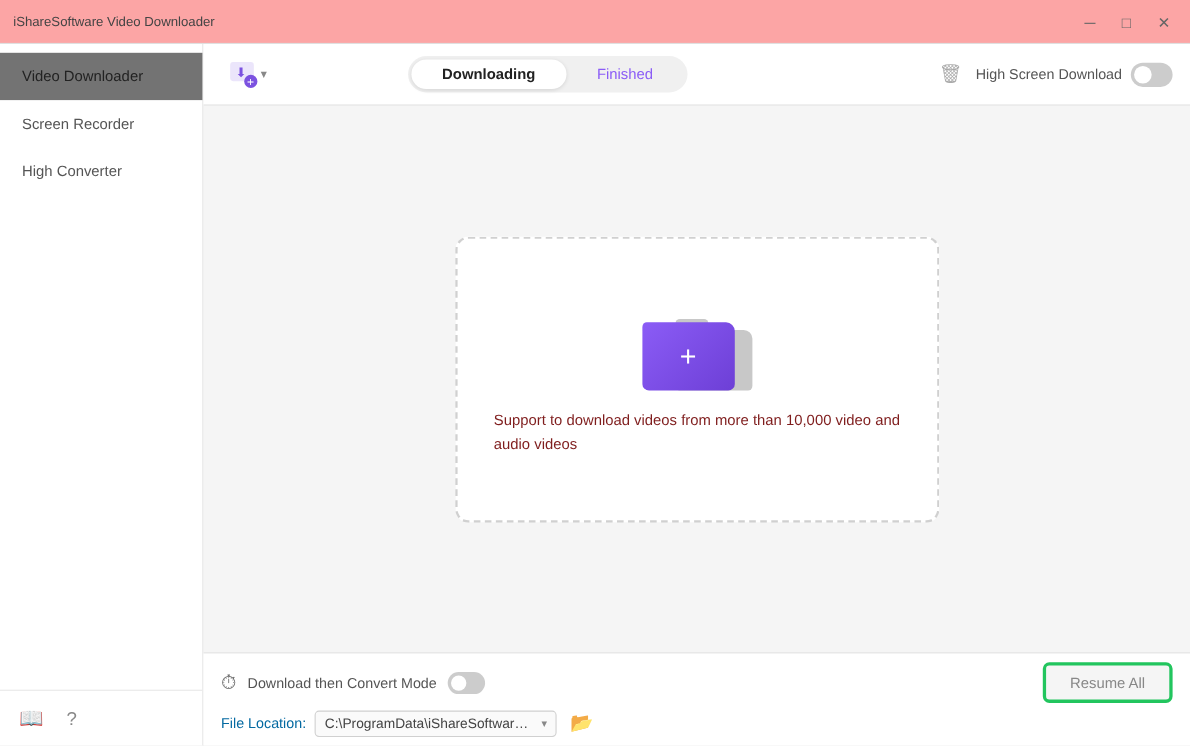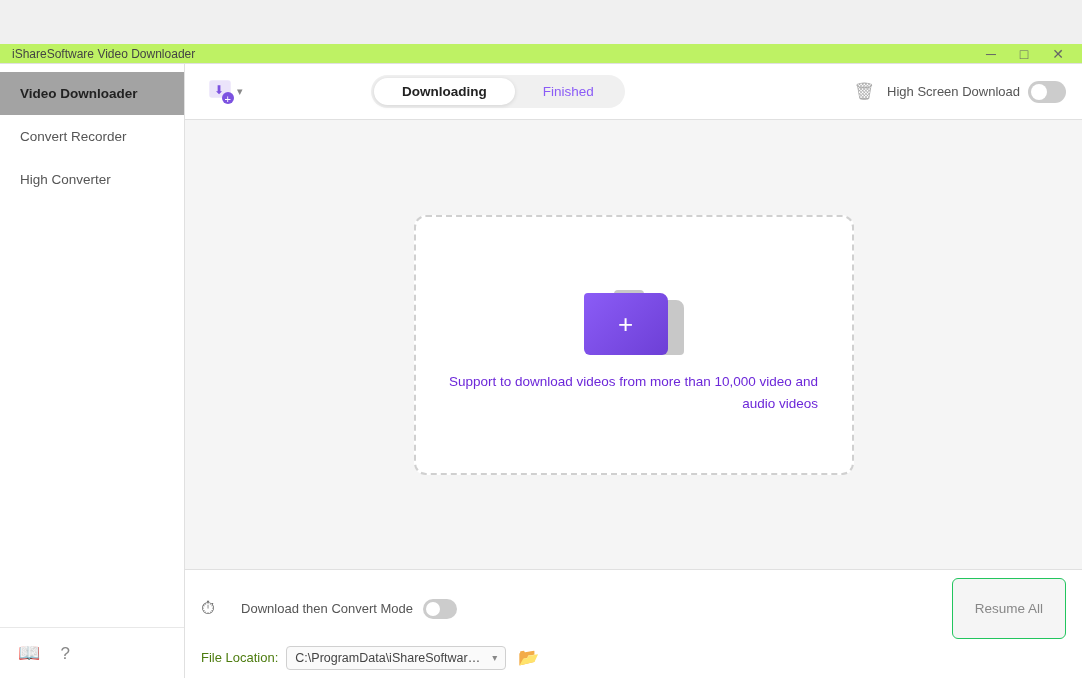--- a/index.html
+++ b/index.html
@@ -11,26 +11,25 @@
       overflow: hidden;
       display: flex;
       flex-direction: column;
     }
 
     
     .title-bar {
       display: flex;
       align-items: center;
       justify-content: space-between;
-      background: #bef264;
+      background: #fca5a5;
       padding: 6px 12px;
-      height: 20px;
+      height: 40px;
       border-bottom: 1px solid #e0e0e0;
       flex-shrink: 0;
-      margin-top: 44px;
     }
     .title-bar-title {
       font-size: 12px;
       color: #444;
     }
     .title-bar-controls {
       display: flex;
       gap: 12px;
       align-items: center;
     }
@@ -61,23 +60,23 @@
       padding-top: 8px;
     }
     .sidebar-item {
       padding: 14px 20px;
       font-size: 13.5px;
       color: #555;
       cursor: pointer;
       border-radius: 0;
     }
     .sidebar-item.active {
-      font-weight: 700;
+      font-weight: 400;
       color: #222;
-      background: #a3a3a3;
+      background: #737373;
     }
     .sidebar-bottom {
       margin-top: auto;
       display: flex;
       gap: 16px;
       padding: 12px 16px;
       border-top: 1px solid #e8e8e8;
     }
     .sidebar-icon-btn {
       background: none;
@@ -264,22 +263,22 @@
       justify-content: center;
     }
     .folder-plus {
       color: #fff;
       font-size: 26px;
       font-weight: 300;
       line-height: 1;
     }
     .drop-zone-text {
       font-size: 13.5px;
-      color: #6d28d9;
-      text-align: right;
+      color: #7f1d1d;
+      text-align: left;
       line-height: 1.6;
     }
 
     
     .bottom-bar {
       background: #fff;
       border-top: 1px solid #e0e0e0;
       padding: 8px 16px;
       flex-shrink: 0;
     }
@@ -289,21 +288,20 @@
       gap: 10px;
       margin-bottom: 6px;
     }
     .clock-icon {
       font-size: 18px;
       color: #666;
     }
     .convert-label {
       font-size: 13px;
       color: #555;
-      margin-left: 16px;
     }
     .toggle-small {
       position: relative;
       display: inline-block;
       width: 34px;
       height: 20px;
     }
     .toggle-small input { opacity: 0; width: 0; height: 0; }
     .toggle-small-slider {
       position: absolute;
@@ -322,21 +320,21 @@
       top: 3px;
       left: 3px;
     }
     .bottom-row2 {
       display: flex;
       align-items: center;
       gap: 8px;
     }
     .file-location-label {
       font-size: 13px;
-      color: #4d7c0f;
+      color: #0369a1;
       white-space: nowrap;
     }
     .file-location-select {
       display: flex;
       align-items: center;
       border: 1px solid #d0d0d0;
       border-radius: 4px;
       padding: 4px 8px;
       font-size: 12.5px;
       color: #444;
@@ -358,23 +356,23 @@
       color: #888;
       font-size: 17px;
       padding: 2px 4px;
     }
     .bottom-actions {
       margin-left: auto;
       display: flex;
       gap: 10px;
     }
     .action-btn {
-      padding: 22px 22px;
+      padding: 8px 22px;
       border-radius: 6px;
-      border: 1px solid #22c55e;
+      border: 3px solid #22c55e;
       background: #f5f5f5;
       color: #888;
       font-size: 13.5px;
       cursor: pointer;
     }
   </style>
 </head>
 <body>
 
 <div class="title-bar">
@@ -386,21 +384,21 @@
   </div>
 </div>
 
 <div class="app-body">
 
   <div class="sidebar">
     <div class="sidebar-item active">
       <span>Video Downloader</span>
     </div>
     <div class="sidebar-item">
-      <span>Convert Recorder</span>
+      <span>Screen Recorder</span>
     </div>
     <div class="sidebar-item">
       <span>High Converter</span>
     </div>
     <div class="sidebar-bottom">
       <button class="sidebar-icon-btn">
         <span>📖</span>
       </button>
       <button class="sidebar-icon-btn">
         <span style="font-size:17px;font-weight:500;">?</span>

